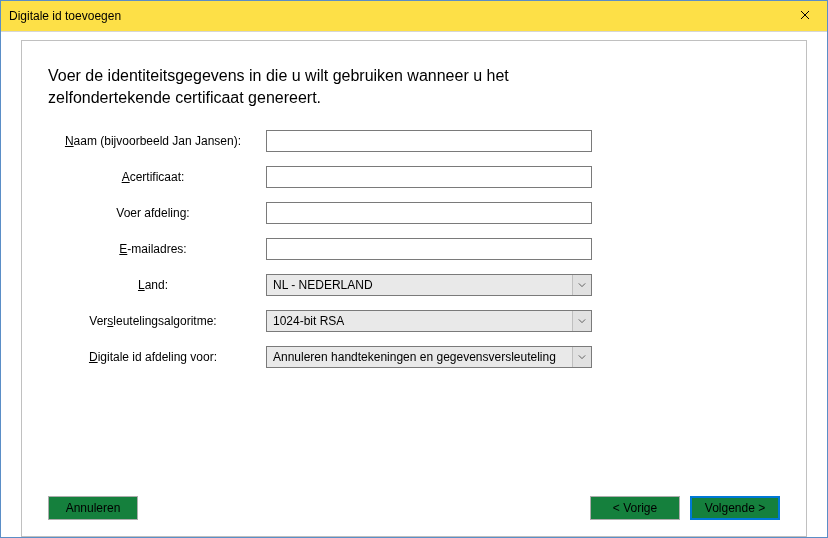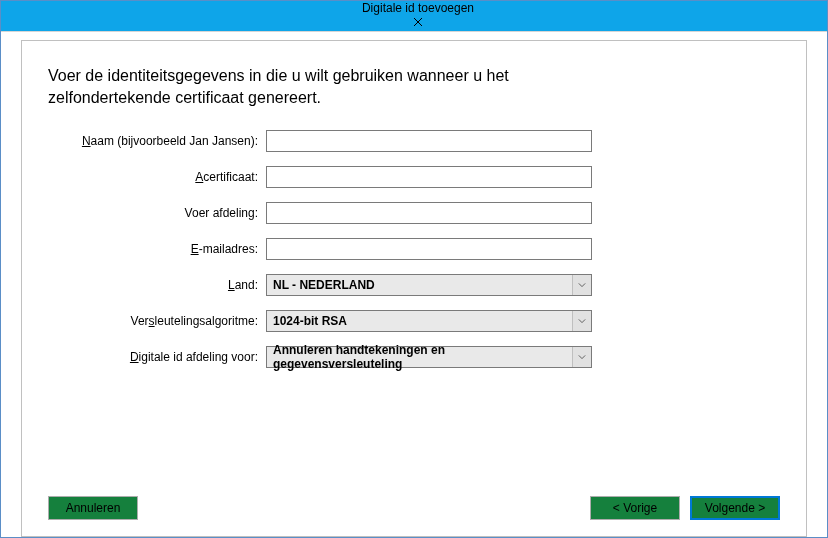--- a/index.html
+++ b/index.html
@@ -18,24 +18,23 @@
     background: #fff;
     position: relative;
     display: flex;
     flex-direction: column;
   }
   .titlebar {
     height: 30px;
     display: flex;
     align-items: center;
     justify-content: space-between;
-    background: #0ea5e9;
+    background: #fde047;
     border-bottom: 1px solid #d6d6d6;
     padding-left: 8px;
-    flex-direction: column;
   }
   .titlebar .title {
     font-size: 12px;
   }
   .close-btn {
     width: 45px;
     height: 30px;
     display: flex;
     align-items: center;
     justify-content: center;
@@ -65,21 +64,21 @@
     max-width: 560px;
     line-height: 1.4;
   }
   .form-row {
     display: flex;
     align-items: center;
     margin-bottom: 14px;
   }
   .form-label {
     width: 210px;
-    text-align: right;
+    text-align: center;
     padding-right: 8px;
     font-size: 12px;
   }
   .form-label .mn {
     text-decoration: underline;
   }
   input[type="text"].fld {
     width: 326px;
     height: 22px;
     box-sizing: border-box;
@@ -90,21 +89,20 @@
     background: #fff;
   }
   .select-wrap {
     width: 326px;
     height: 22px;
     box-sizing: border-box;
     border: 1px solid #7a7a7a;
     background: #e9e9e9;
     display: flex;
     align-items: stretch;
-    font-weight: bold;
   }
   .select-wrap .sel-text {
     flex: 1;
     padding: 2px 6px;
     font-size: 12px;
     display: flex;
     align-items: center;
     background: #e9e9e9;
   }
   .select-wrap .sel-arrow {

